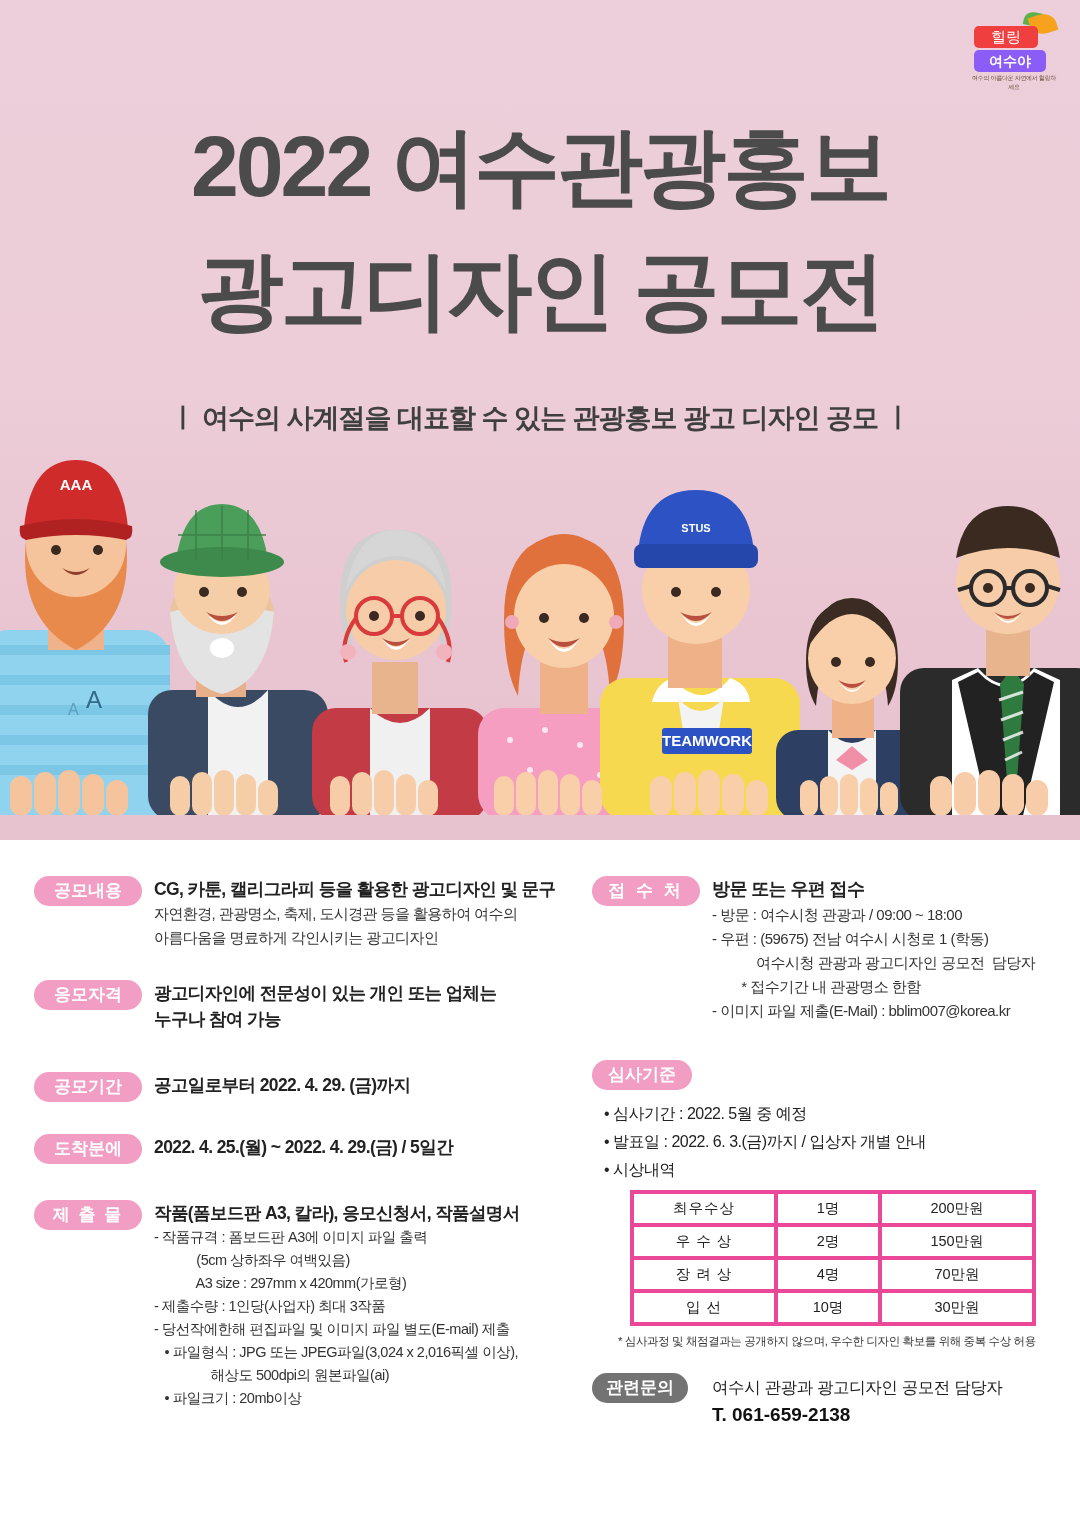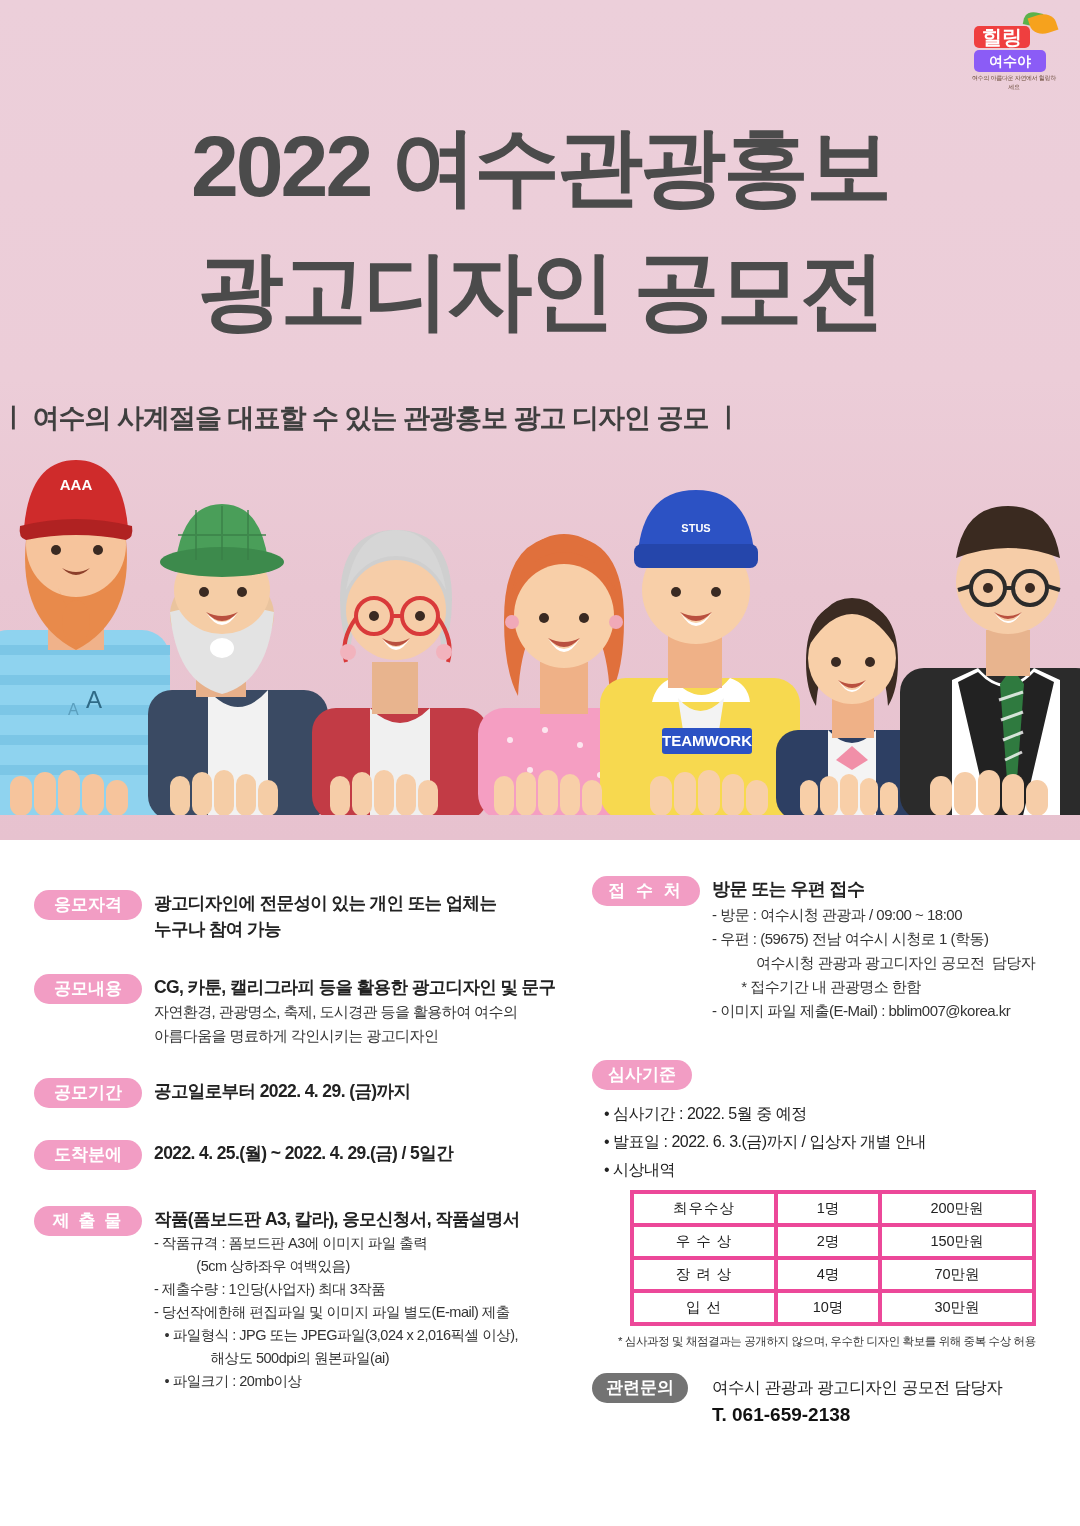--- a/index.html
+++ b/index.html
@@ -23,40 +23,40 @@
   }
   .logo .leaf{
     position:absolute;right:2px;top:0px;width:26px;height:20px;border-radius:0 60% 0 60%;
     background:#f6a21d;transform:rotate(-18deg);
   }
   .logo .leaf2{
     position:absolute;right:16px;top:-2px;width:18px;height:14px;border-radius:60% 0 60% 0;
     background:#5bb24a;transform:rotate(12deg);
   }
   .logo .l1{
-    position:absolute;left:4px;top:12px;width:56px;height:22px;background:#ef3f3f;border-radius:5px;
-    color:#fff;font-size:20px;font-weight:bold;line-height:22px;
+    position:absolute;left:4px;top:12px;width:64px;height:22px;background:#ef3f3f;border-radius:5px;
+    color:#fff;font-size:15px;font-weight:normal;line-height:22px;
   }
   .logo .l2{
     position:absolute;left:4px;top:36px;width:72px;height:22px;background:#8b5cf6;border-radius:5px;
     color:#fff;font-size:14px;font-weight:bold;line-height:22px;
   }
   .logo .l3{
     position:absolute;left:0px;top:60px;width:88px;font-size:6px;color:#6a4b3a;letter-spacing:-0.3px;
   }
   
   .head1,.head2{
     position:absolute;left:0;width:1080px;text-align:center;
     color:#4b4b4b;font-weight:bold;letter-spacing:-3px;
     font-family:"Liberation Sans","DejaVu Sans",sans-serif;
   }
   .head1{top:118px;font-size:86px;line-height:96px;}
   .head2{top:242px;font-size:86px;line-height:96px;}
   .subhead{
-    position:absolute;left:0;top:400px;width:1080px;text-align:left;
+    position:absolute;left:0;top:400px;width:1080px;text-align:center;
     font-size:27px;font-weight:bold;color:#3f3f3f;letter-spacing:-1px;
   }
   
   .people{position:absolute;left:0;top:440px;width:1080px;height:375px;}
   
   .tagL{
     display:inline-block;background:#f29dc4;color:#ffffff;border-radius:16px;
     font-size:17px;font-weight:bold;text-align:center;line-height:30px;height:30px;
     letter-spacing:0px;
   }
@@ -333,41 +333,41 @@
             <rect x="1002" y="334" width="22" height="42" rx="11"></rect>
             <rect x="1026" y="340" width="22" height="36" rx="11"></rect>
           </g>
         </g>
       </g>
     </svg>
   </div>
 
   <div class="col-left">
 
-    <div class="row" style="min-height:78px;margin-top:14px">
-      <div class="tagbox">
-        <span class="tagL" style="width:108px">응모자격</span>
-      </div>
-      <div class="content">
-        <div class="t-main">광고디자인에 전문성이 있는 개인 또는 업체는</div>
-        <div class="t-main">누구나 참여 가능</div>
-      </div>
-    </div>
-
     <div class="row" style="min-height:90px">
       <div class="tagbox">
         <span class="tagL" style="width:108px">공모내용</span>
       </div>
       <div class="content">
         <div class="t-main">CG, 카툰, 캘리그라피 등을 활용한 광고디자인 및 문구</div>
         <div class="t-sub">자연환경, 관광명소, 축제, 도시경관 등을 활용하여 여수의</div>
         <div class="t-sub">아름다움을 명료하게 각인시키는 광고디자인</div>
       </div>
     </div>
 
+    <div class="row" style="min-height:78px;margin-top:14px">
+      <div class="tagbox">
+        <span class="tagL" style="width:108px">응모자격</span>
+      </div>
+      <div class="content">
+        <div class="t-main">광고디자인에 전문성이 있는 개인 또는 업체는</div>
+        <div class="t-main">누구나 참여 가능</div>
+      </div>
+    </div>
+
     <div class="row" style="min-height:50px;margin-top:14px">
       <div class="tagbox">
         <span class="tagL" style="width:108px">공모기간</span>
       </div>
       <div class="content">
         <div class="t-main">공고일로부터 2022. 4. 29. (금)까지</div>
       </div>
     </div>
 
     <div class="row" style="min-height:52px;margin-top:12px">
@@ -380,20 +380,21 @@
     </div>
 
     <div class="row" style="margin-top:14px">
       <div class="tagbox">
         <span class="tagL" style="width:108px;letter-spacing:2px">제 출 물</span>
       </div>
       <div class="content">
         <div class="t-main">작품(폼보드판 A3, 칼라), 응모신청서, 작품설명서</div>
         <div class="t-sub2" style="white-space:pre">- 작품규격 : 폼보드판 A3에 이미지 파일 출력</div>
         <div class="t-sub2" style="white-space:pre">            (5cm 상하좌우 여백있음)</div>
+        <div class="t-sub2" style="white-space:pre">            A3 size : 297mm x 420mm(가로형)</div>
         <div class="t-sub2" style="white-space:pre">- 제출수량 : 1인당(사업자) 최대 3작품</div>
         <div class="t-sub2" style="white-space:pre">- 당선작에한해 편집파일 및 이미지 파일 별도(E-mail) 제출</div>
         <div class="t-sub2" style="white-space:pre">   • 파일형식 : JPG 또는 JPEG파일(3,024 x 2,016픽셀 이상),</div>
         <div class="t-sub2" style="white-space:pre">                해상도 500dpi의 원본파일(ai)</div>
         <div class="t-sub2" style="white-space:pre">   • 파일크기 : 20mb이상</div>
       </div>
     </div>
   </div>
 
   <div class="col-right">

